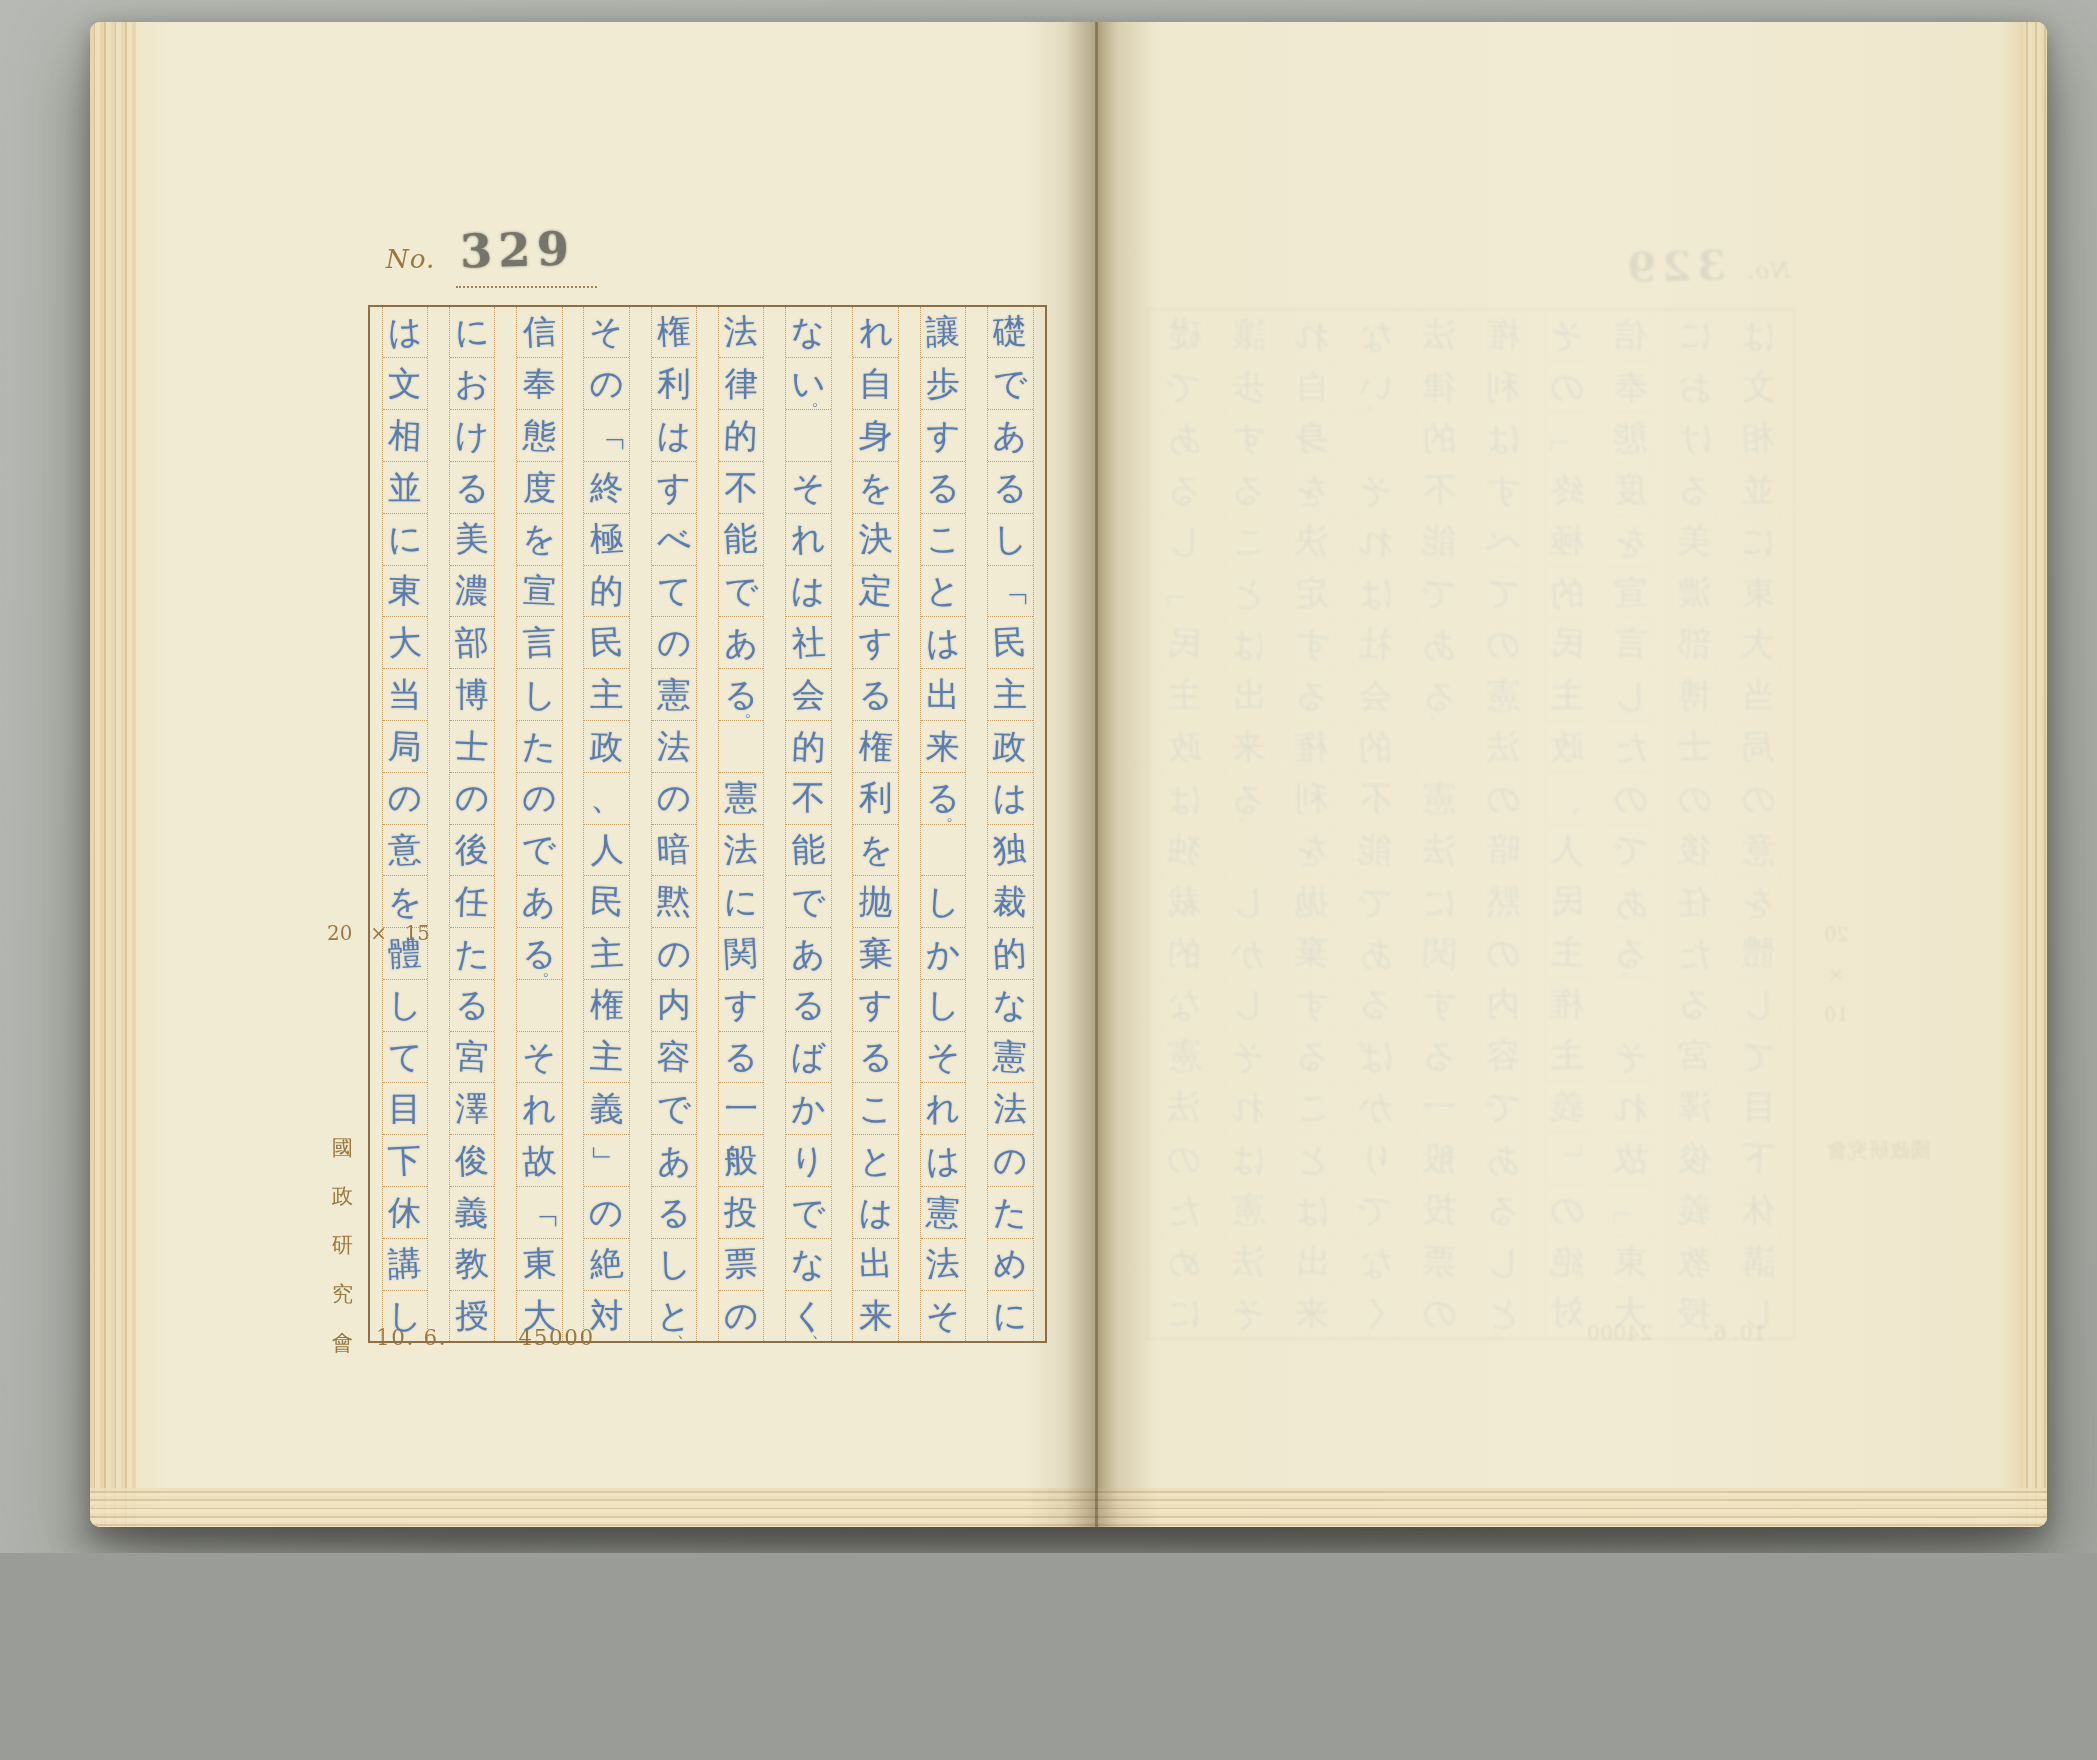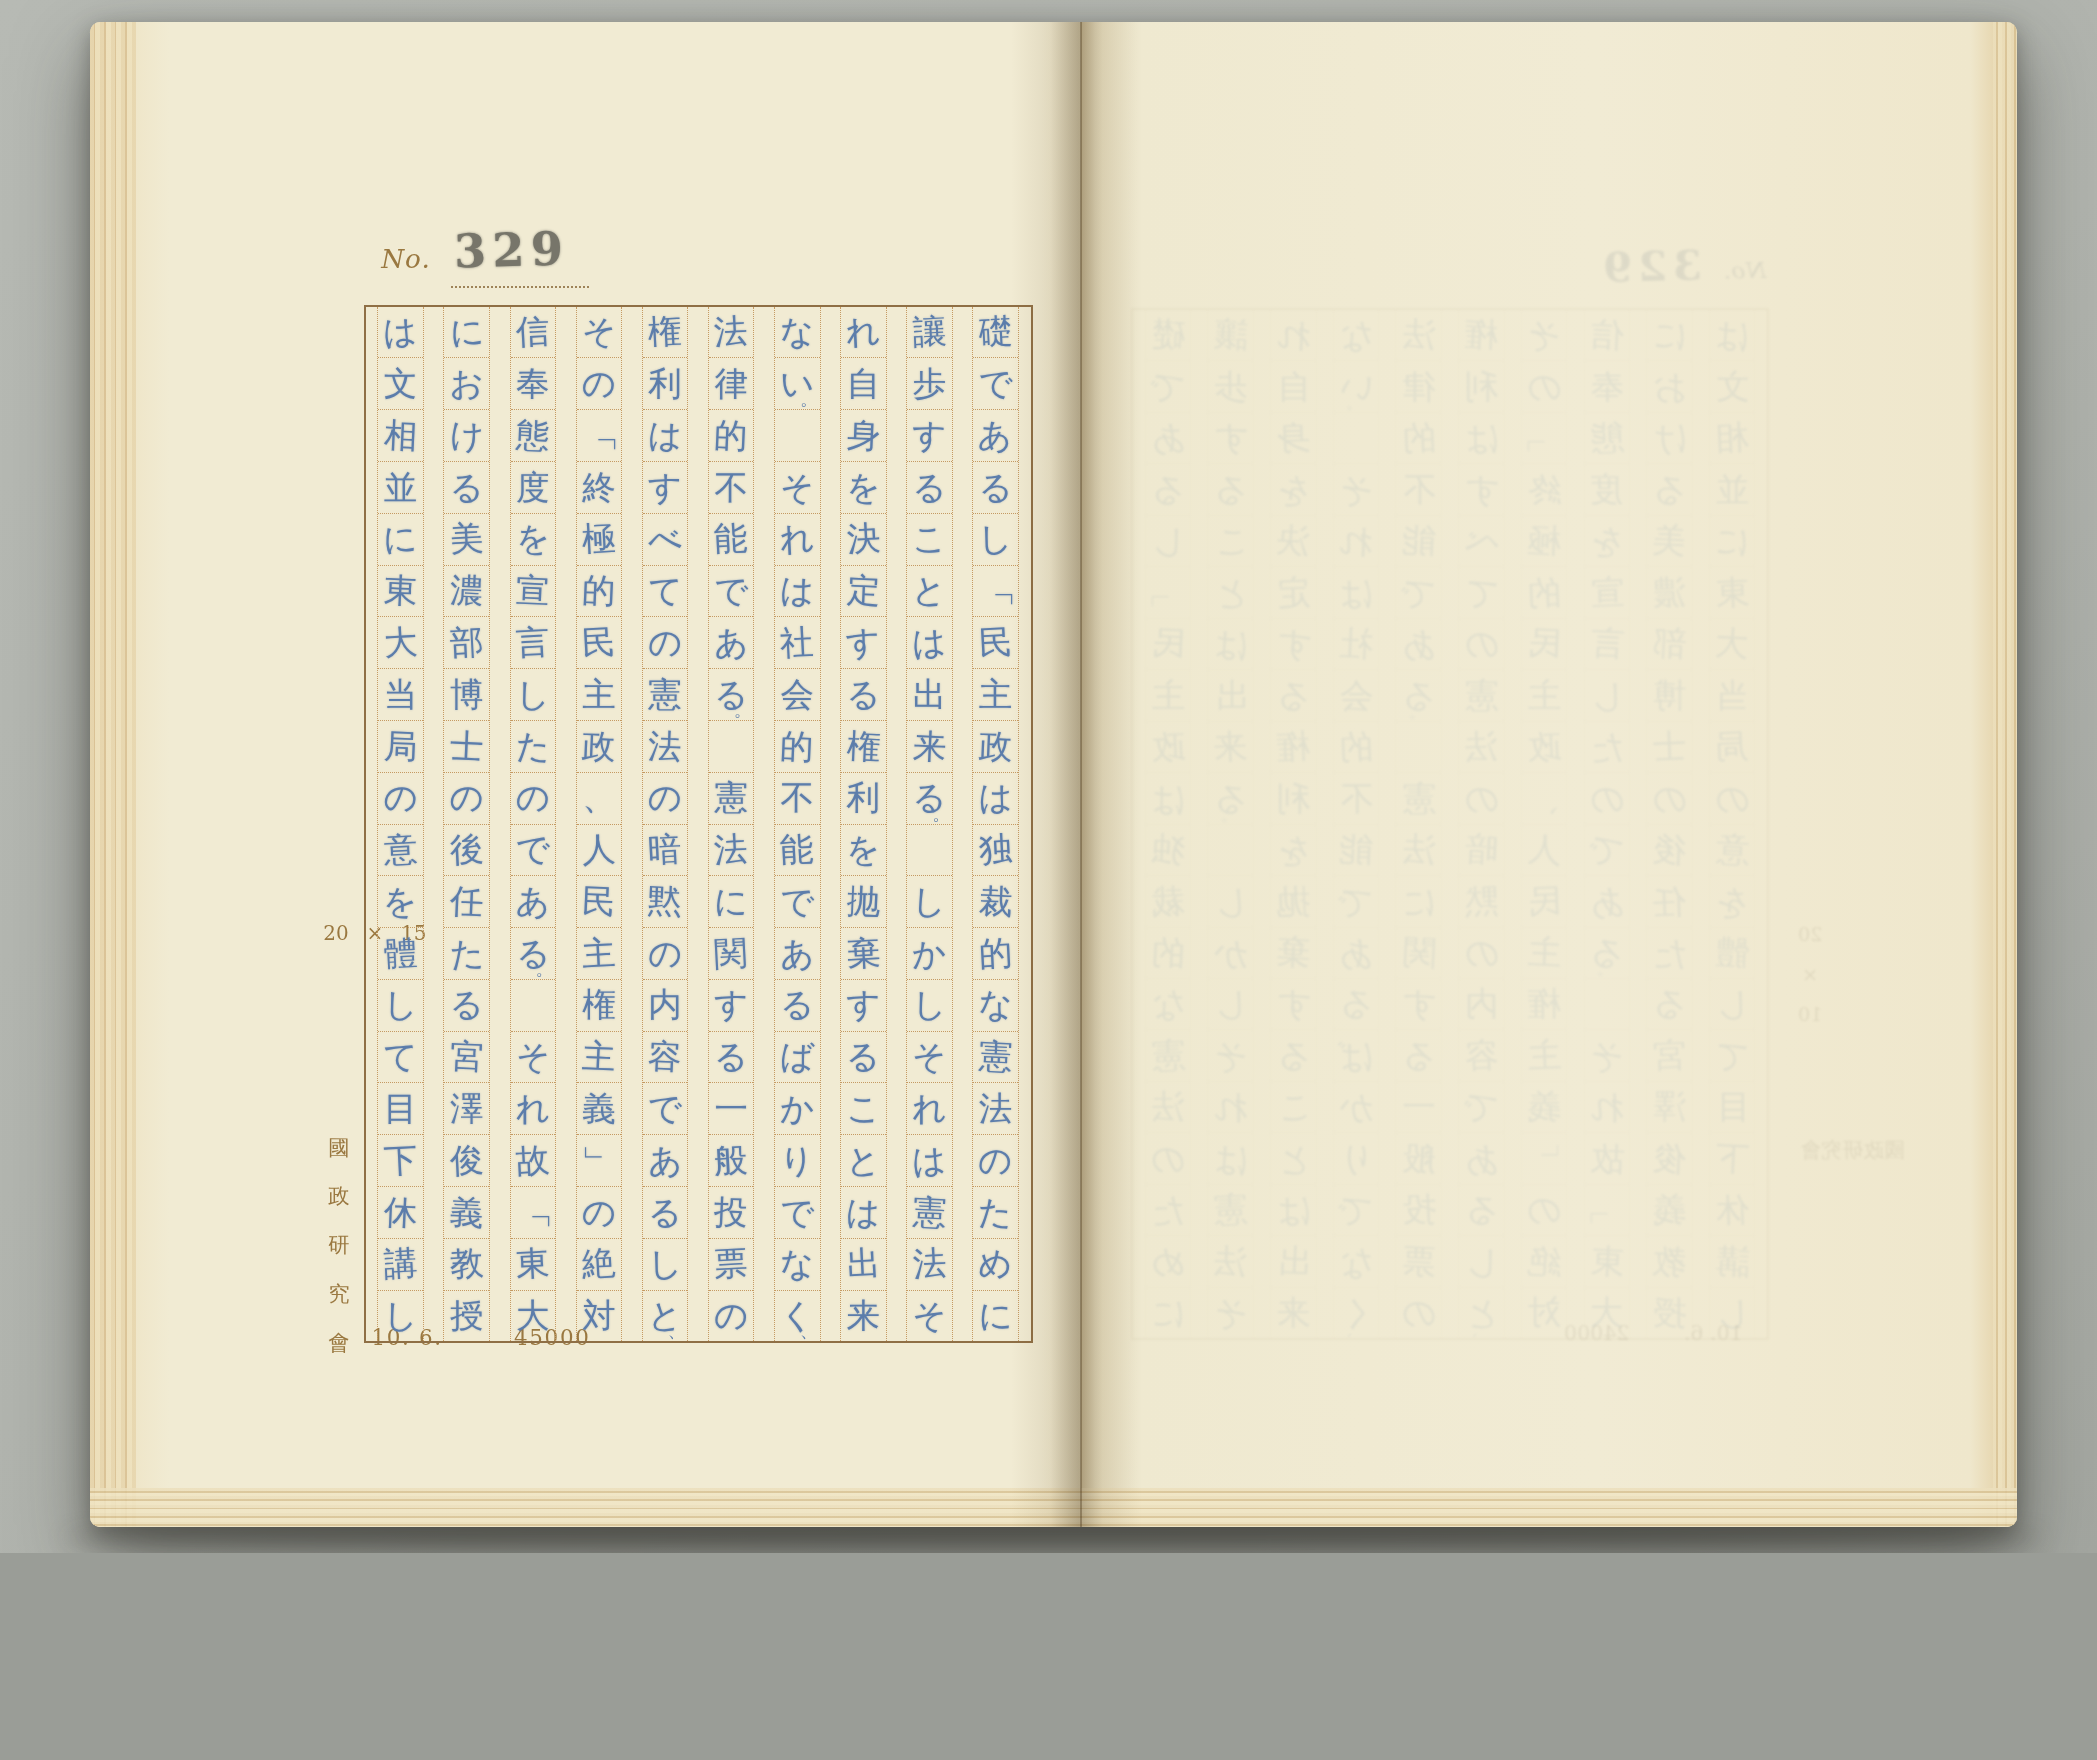--- a/index.html
+++ b/index.html
@@ -1,21 +1,21 @@
 <!DOCTYPE html>
 <html style="--background: #b7bab4; --paper: #f1ebd3; --paper_edge: #e4d2ab; --grid_line: #8f6f45; --grid_dotted: #c59a62; --ink: #5c7dab; --print_brown: #9a7840; --stamp_grey: #55554d; --ghost_ink: #8fa6b5;font-size:6.7px"><head>
 <meta charset="utf-8">
 <style>
   html,body{margin:0;padding:0;background:#9a9d97;}
   .stage{position:relative;width:100vw;aspect-ratio:5666/4197;overflow:hidden;
          background:linear-gradient(145deg,var(--background,#b7bab4) 0%,#b0b3ad 55%,#a3a6a0 100%);
          font-family:"DejaVu Serif",serif;}
   .book{position:absolute;left:4.3%;top:1.4%;width:91.9%;height:96.9%;border-radius:.5vw;
         box-shadow:0 1.6vw 3.5vw rgba(35,35,30,.5),0 .3vw 1vw rgba(35,35,30,.35);
-        background:var(--paper,#f1ebd3);}
+        background:var(--paper,#f1ebd3);padding-left:30px;}
   .page{position:absolute;top:0;bottom:0;}
   .page-left{left:0;width:51.4%;border-radius:.5vw 0 0 .5vw;
      background:linear-gradient(90deg,#dfc79c 0%,#e9d9b4 1.6%,#efe6c9 4.5%,var(--paper,#f1ebd3) 8%,var(--paper,#f1ebd3) 96%,#ece3c6 100%);}
   .page-right{left:51.4%;width:48.6%;border-radius:0 .5vw .5vw 0;
      background:linear-gradient(90deg,#e0d2ae 0%,#eae1c3 1.5%,#efe9d0 6%,#f1ebd4 55%,#efe7cc 95%,#e4d2a8 98.4%,#d8c092 100%);}
   .edge-left{position:absolute;left:0;top:0;bottom:0;width:4.6%;border-radius:.5vw 0 0 .5vw;
      background:repeating-linear-gradient(90deg,#e7d6ae 0 .18vw,#d9c194 .18vw .26vw,#eee1bd .26vw .5vw);
      opacity:.9;}
   .edge-bottom{position:absolute;left:0;right:0;bottom:0;height:2.6%;border-radius:0 0 .5vw .5vw;
      background:repeating-linear-gradient(180deg,#ecdfbc 0 .14vw,#d8c294 .14vw .22vw,#f0e5c4 .22vw .4vw);opacity:.85;}

